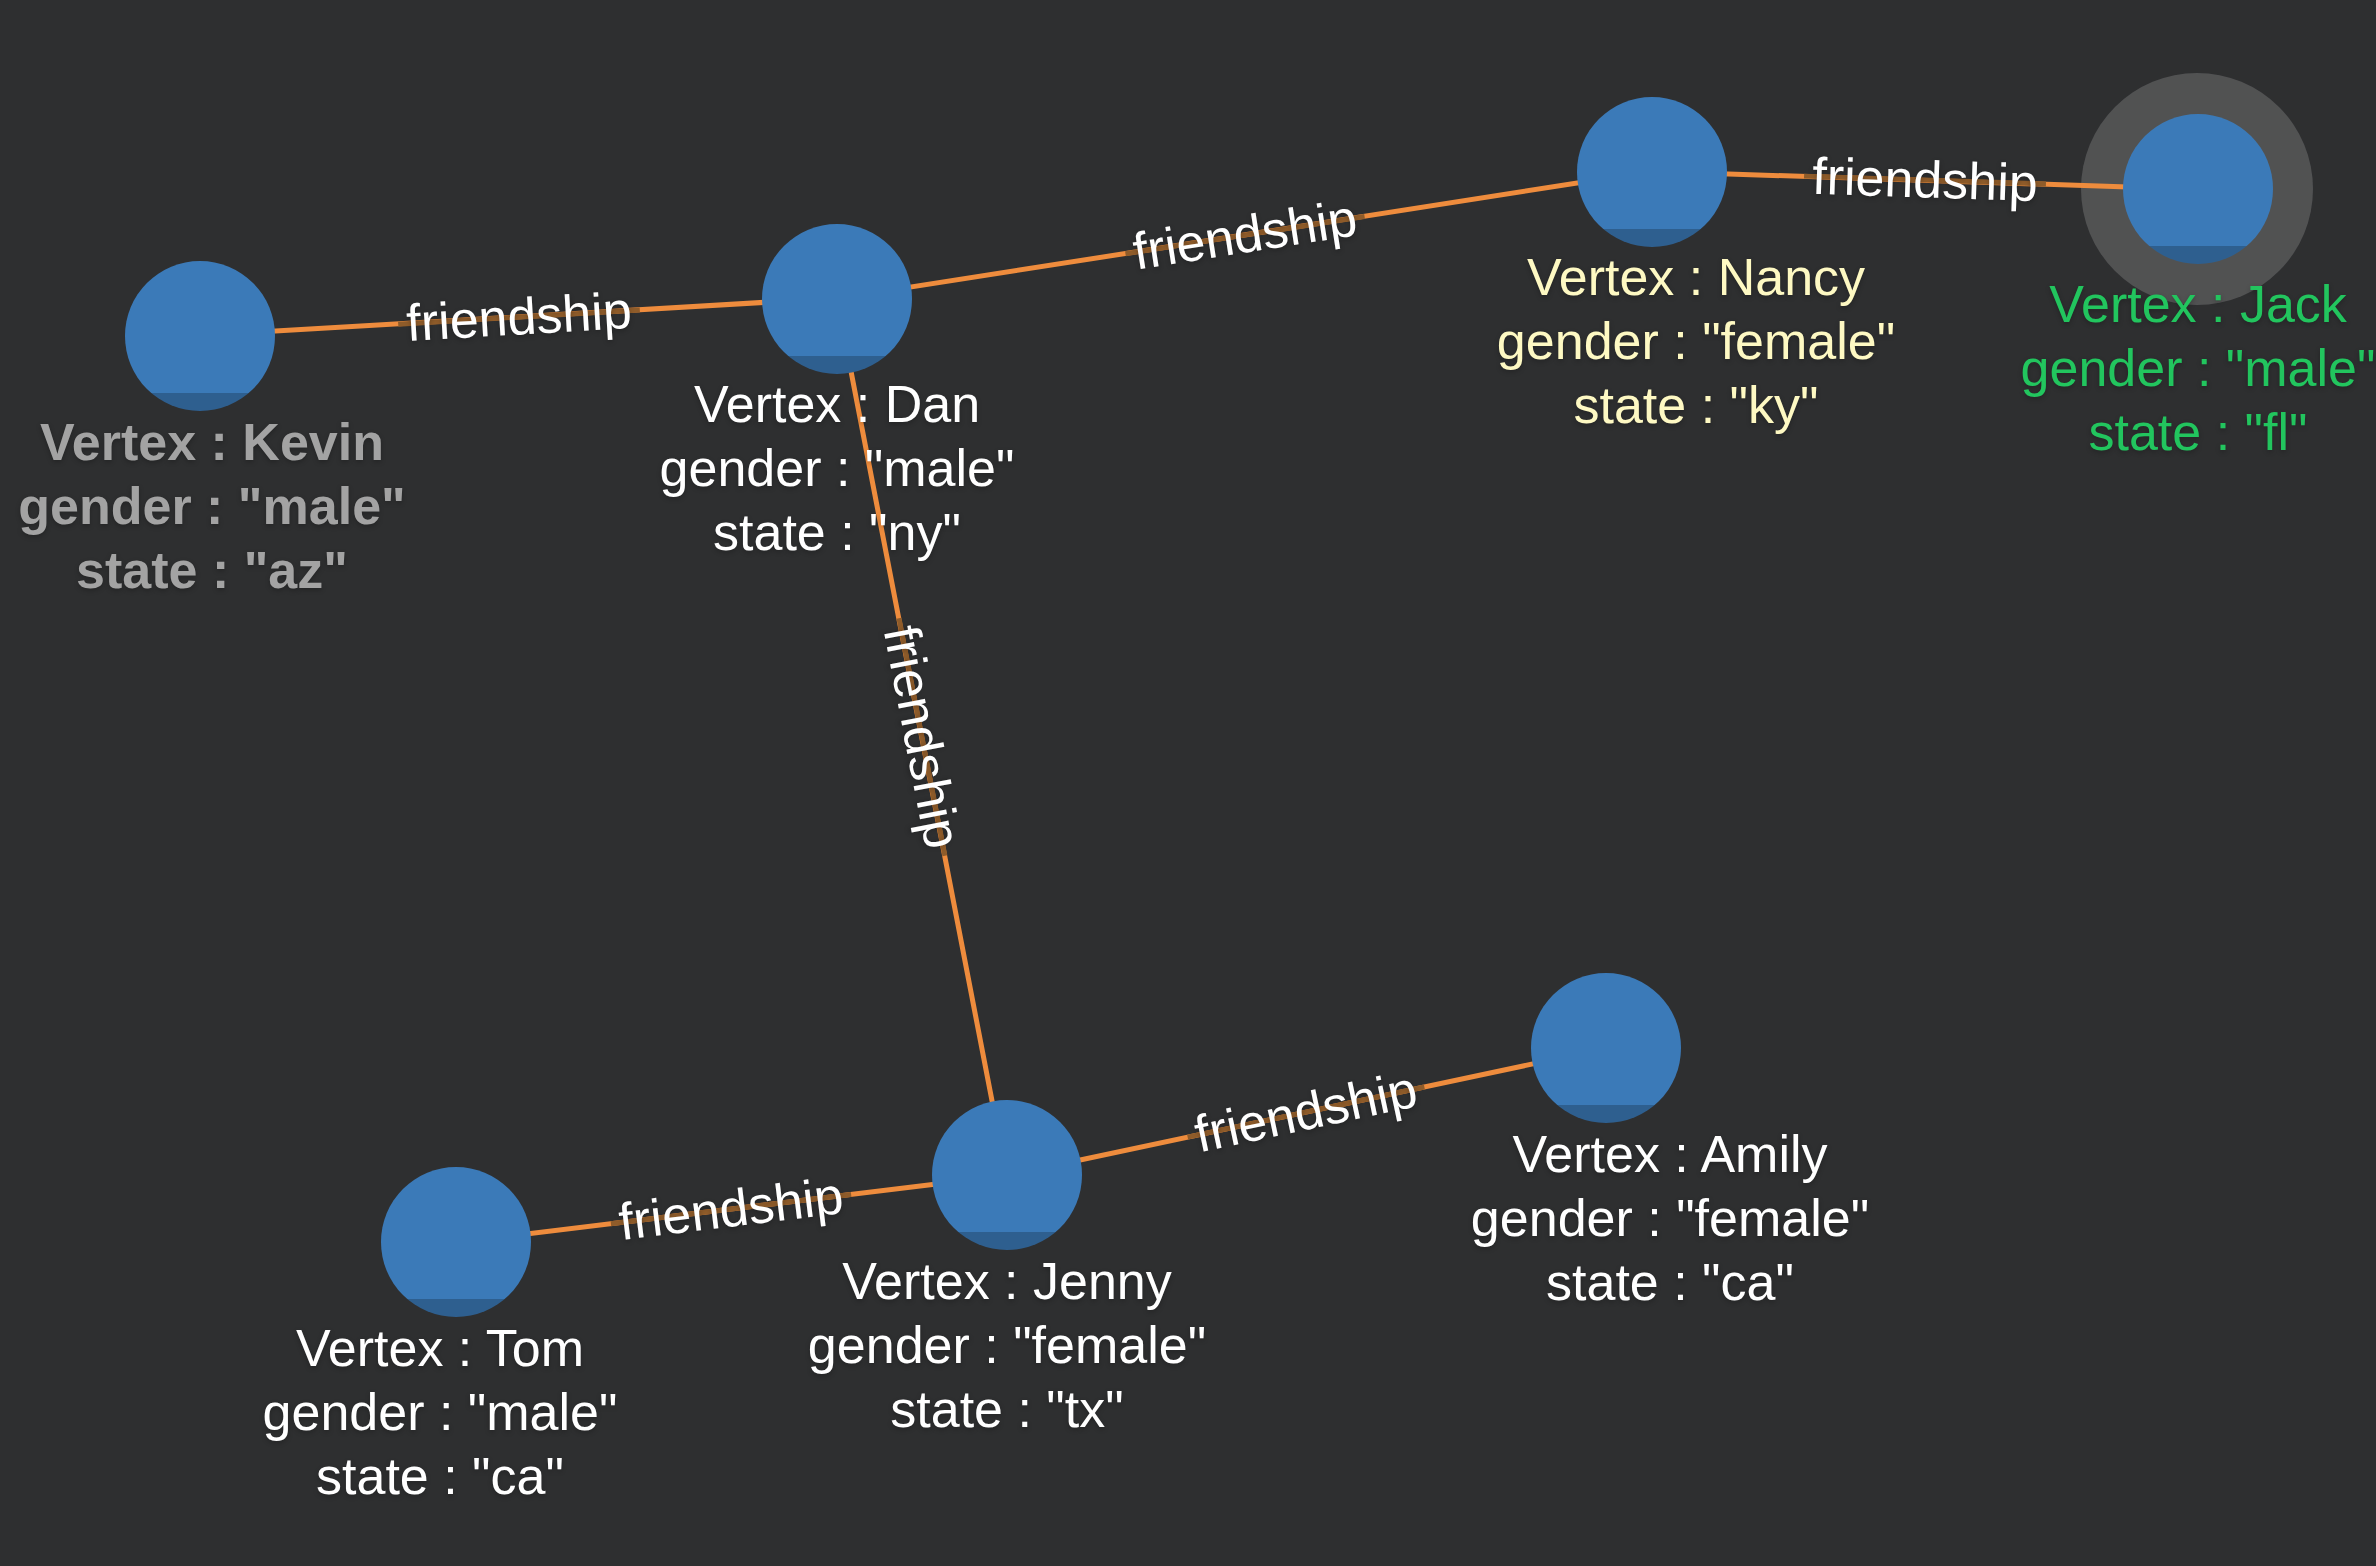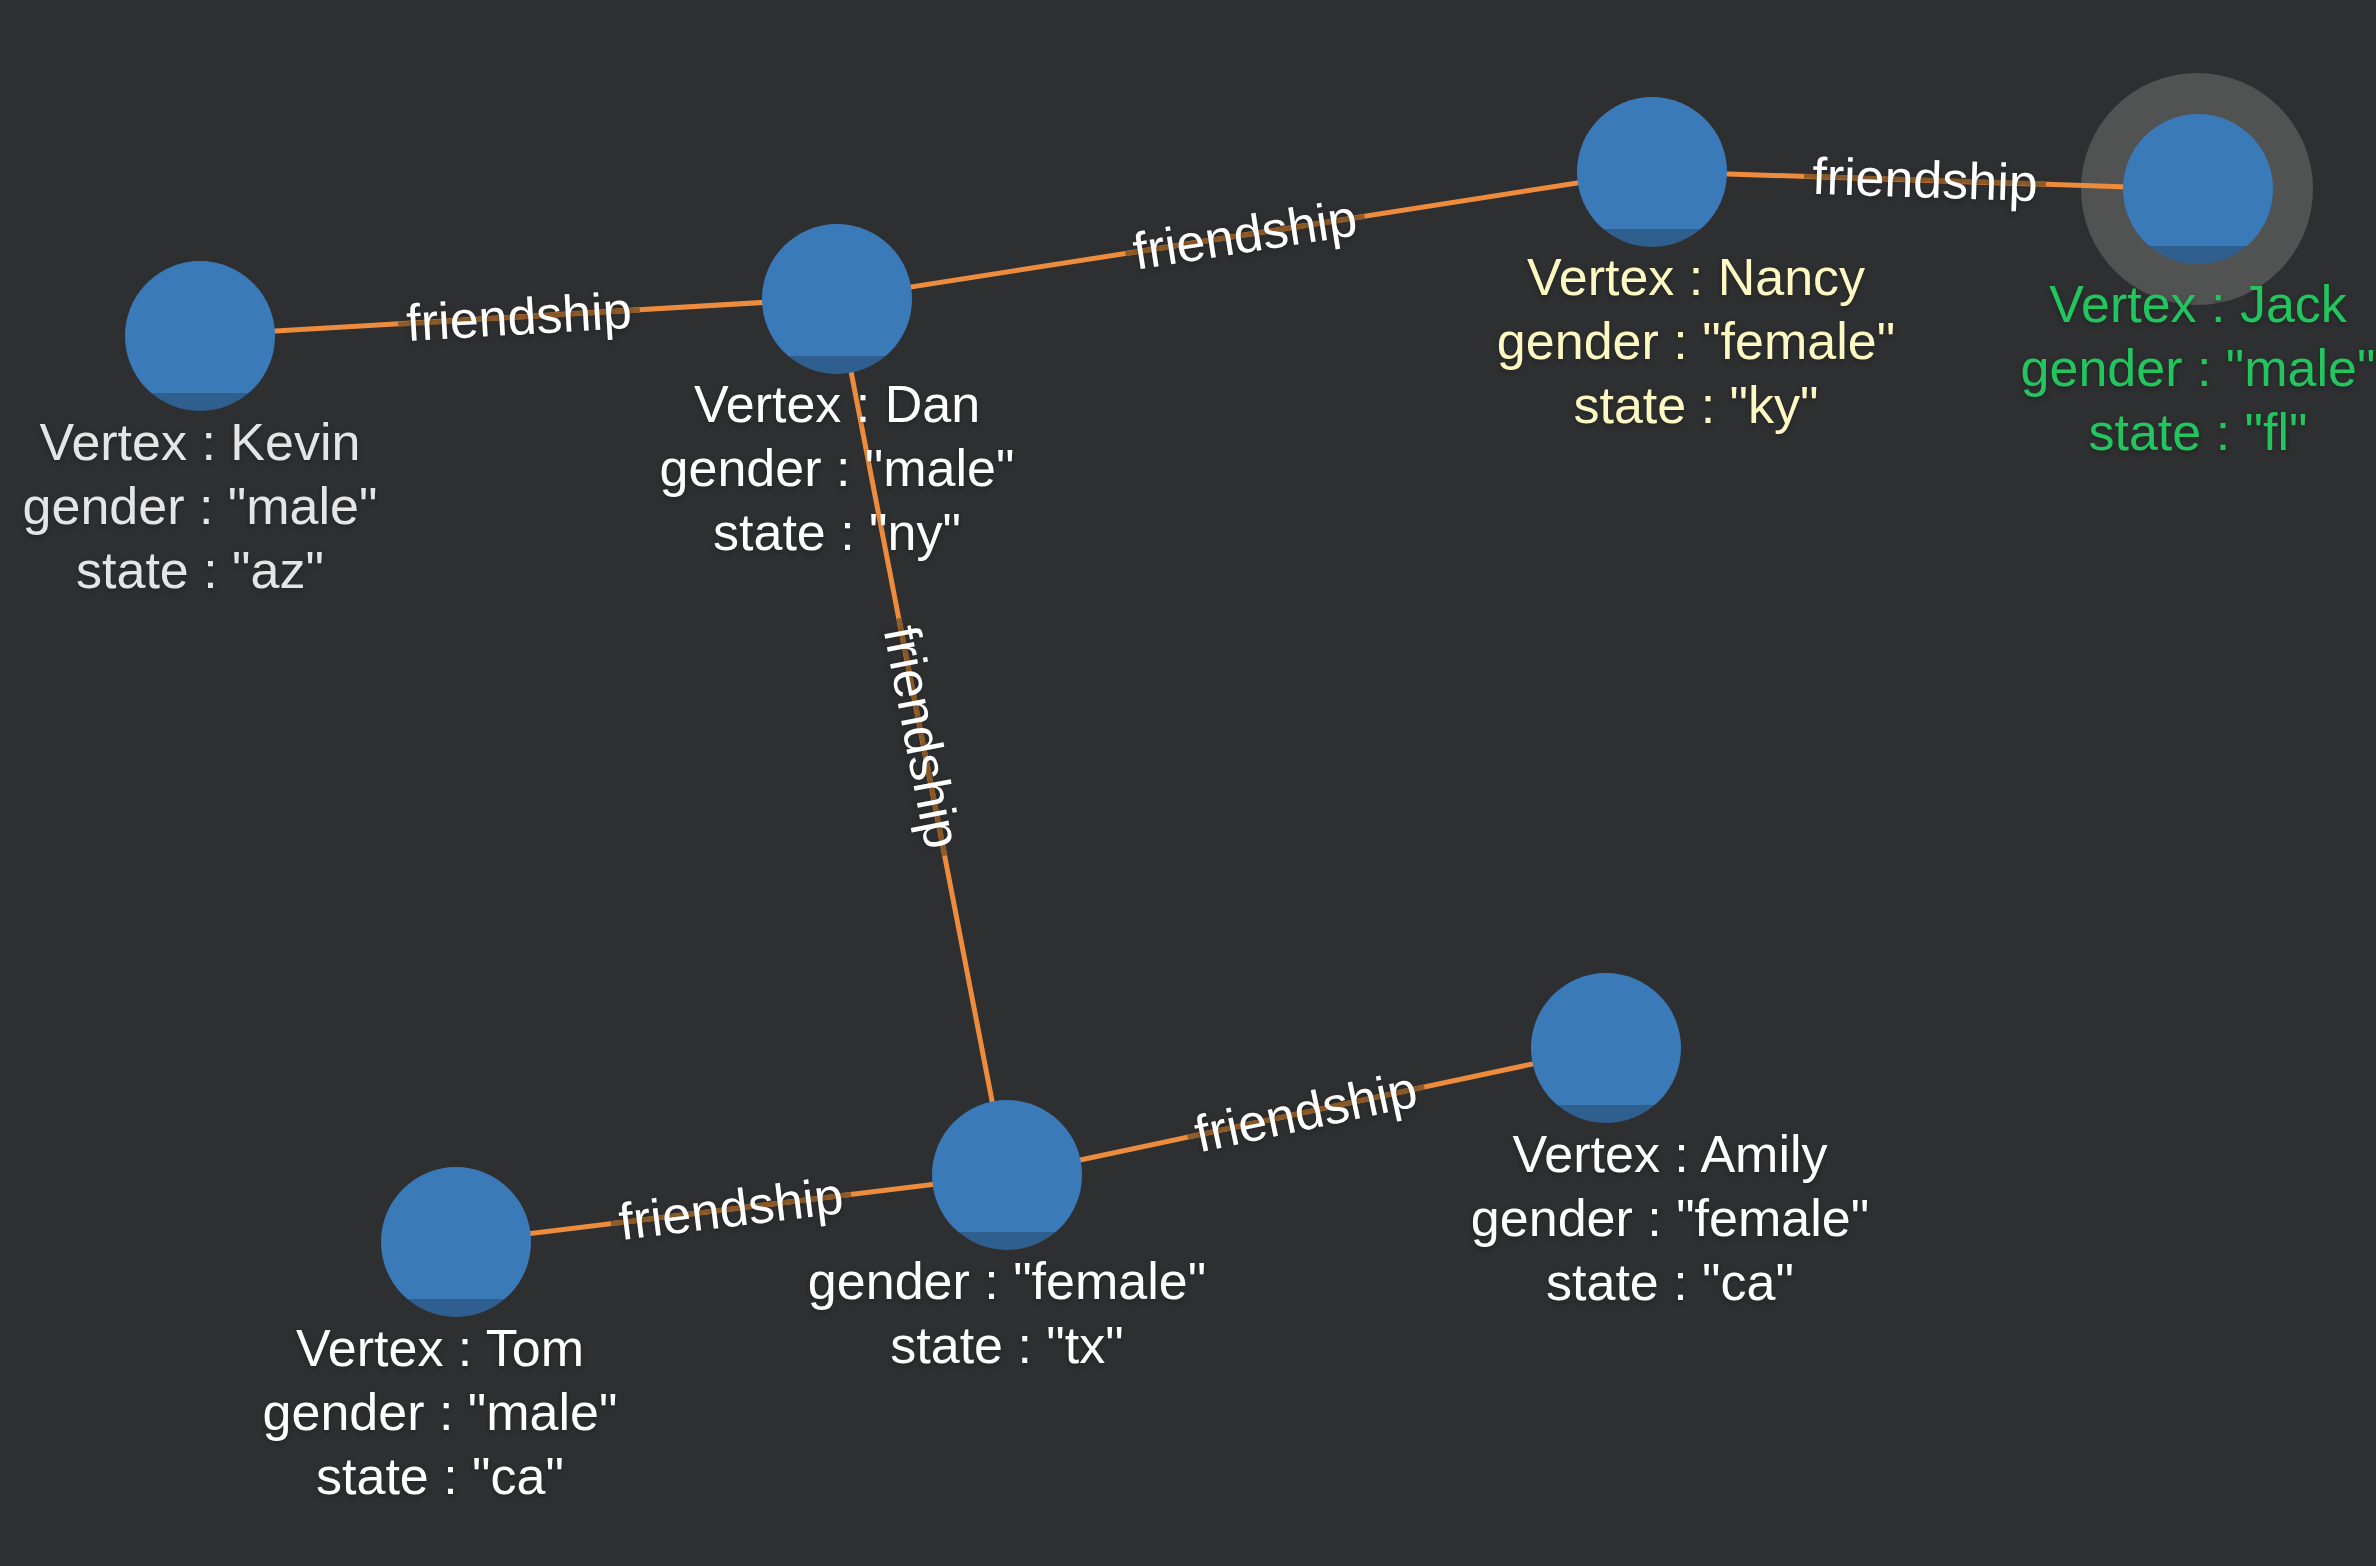--- a/index.html
+++ b/index.html
@@ -78,21 +78,21 @@
     <div class="edge-line" style="left: 837px; top: 296px; width: 893px; height: 4.9px; background: rgb(238, 140, 61); transform: rotate(79.062deg);"></div>
     <div class="edge-band" style="width: 242px; height: 4.9px; left: 922px; top: 737px; background: rgb(143, 92, 42); transform: rotate(79.062deg) translate(-50%, -50%);"></div>
     <div class="edge-label" style="left: 922px; top: 737px; transform: rotate(79.062deg) translate(-50%, -50%);">friendship</div>
     <div class="edge-line" style="left: 456px; top: 1240px; width: 555px; height: 4.9px; background: rgb(238, 140, 61); transform: rotate(-6.93571deg);"></div>
     <div class="edge-band" style="width: 242px; height: 4.9px; left: 731px; top: 1209px; background: rgb(143, 92, 42); transform: rotate(-6.93571deg) translate(-50%, -50%);"></div>
     <div class="edge-label" style="left: 731px; top: 1209px; transform: rotate(-6.93571deg) translate(-50%, -50%);">friendship</div>
     <div class="edge-line" style="left: 1007px; top: 1173px; width: 612px; height: 4.9px; background: rgb(238, 140, 61); transform: rotate(-11.9789deg);"></div>
     <div class="edge-band" style="width: 242px; height: 4.9px; left: 1306px; top: 1112px; background: rgb(143, 92, 42); transform: rotate(-11.9789deg) translate(-50%, -50%);"></div>
     <div class="edge-label" style="left: 1306px; top: 1112px; transform: rotate(-11.9789deg) translate(-50%, -50%);">friendship</div>
     <div class="node-circle" style="width: 150px; height: 150px; left: 125px; top: 261px; background: linear-gradient(rgb(59, 122, 184) 0%, rgb(59, 122, 184) 88%, rgb(46, 95, 143) 88%, rgb(46, 95, 143) 100%);"></div>
-    <div class="node-label" style="left: 200px; top: 410px; color: #e5e5e5;">
+    <div class="node-label" style="left: 212px; top: 410px; color: #a3a3a3; font-weight: bold;">
       <div class="line">Vertex : Kevin</div>
       <div class="line">gender : "male"</div>
       <div class="line">state : "az"</div>
     </div>
     <div class="node-circle" style="width: 150px; height: 150px; left: 762px; top: 224px; background: linear-gradient(rgb(59, 122, 184) 0%, rgb(59, 122, 184) 88%, rgb(46, 95, 143) 88%, rgb(46, 95, 143) 100%);"></div>
     <div class="node-label" style="left: 837px; top: 372px; color: rgb(255, 255, 255);">
       <div class="line">Vertex : Dan</div>
       <div class="line">gender : "male"</div>
       <div class="line">state : "ny"</div>
     </div>
@@ -109,20 +109,21 @@
       <div class="line">state : "fl"</div>
     </div>
     <div class="node-circle" style="width: 150px; height: 150px; left: 381px; top: 1167px; background: linear-gradient(rgb(59, 122, 184) 0%, rgb(59, 122, 184) 88%, rgb(46, 95, 143) 88%, rgb(46, 95, 143) 100%);"></div>
     <div class="node-label" style="left: 440px; top: 1316px; color: rgb(255, 255, 255);">
       <div class="line">Vertex : Tom</div>
       <div class="line">gender : "male"</div>
       <div class="line">state : "ca"</div>
     </div>
     <div class="node-circle" style="width: 150px; height: 150px; left: 932px; top: 1100px; background: linear-gradient(rgb(59, 122, 184) 0%, rgb(59, 122, 184) 88%, rgb(46, 95, 143) 88%, rgb(46, 95, 143) 100%);"></div>
     <div class="node-label" style="left: 1007px; top: 1249px; color: rgb(255, 255, 255);">
+      <div class="line">Vertex : Jenny</div>
       <div class="line">gender : "female"</div>
       <div class="line">state : "tx"</div>
     </div>
     <div class="node-circle" style="width: 150px; height: 150px; left: 1531px; top: 973px; background: linear-gradient(rgb(59, 122, 184) 0%, rgb(59, 122, 184) 88%, rgb(46, 95, 143) 88%, rgb(46, 95, 143) 100%);"></div>
     <div class="node-label" style="left: 1670px; top: 1122px; color: rgb(255, 255, 255);">
       <div class="line">Vertex : Amily</div>
       <div class="line">gender : "female"</div>
       <div class="line">state : "ca"</div>
     </div>
   </div>

